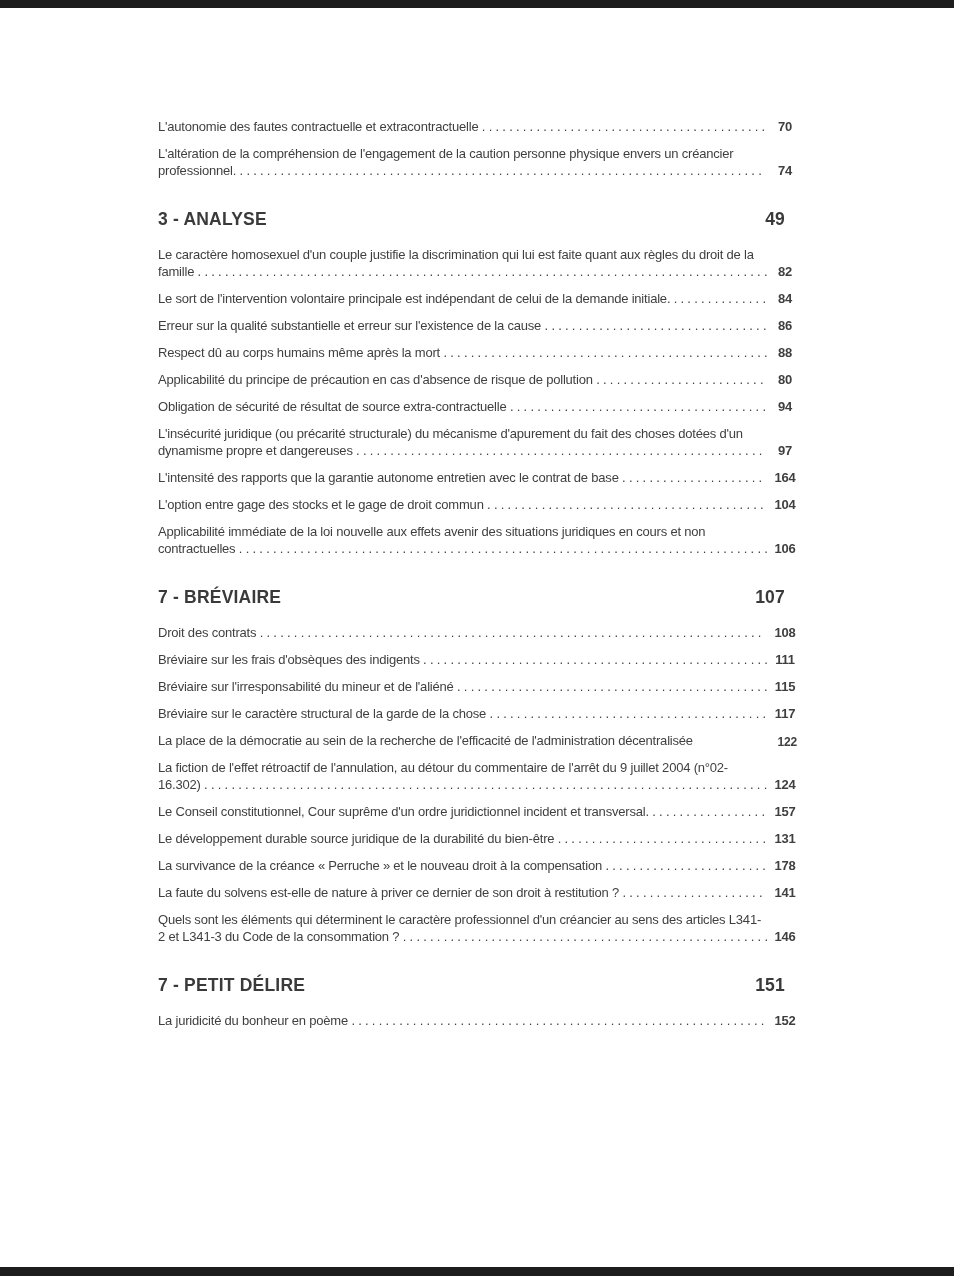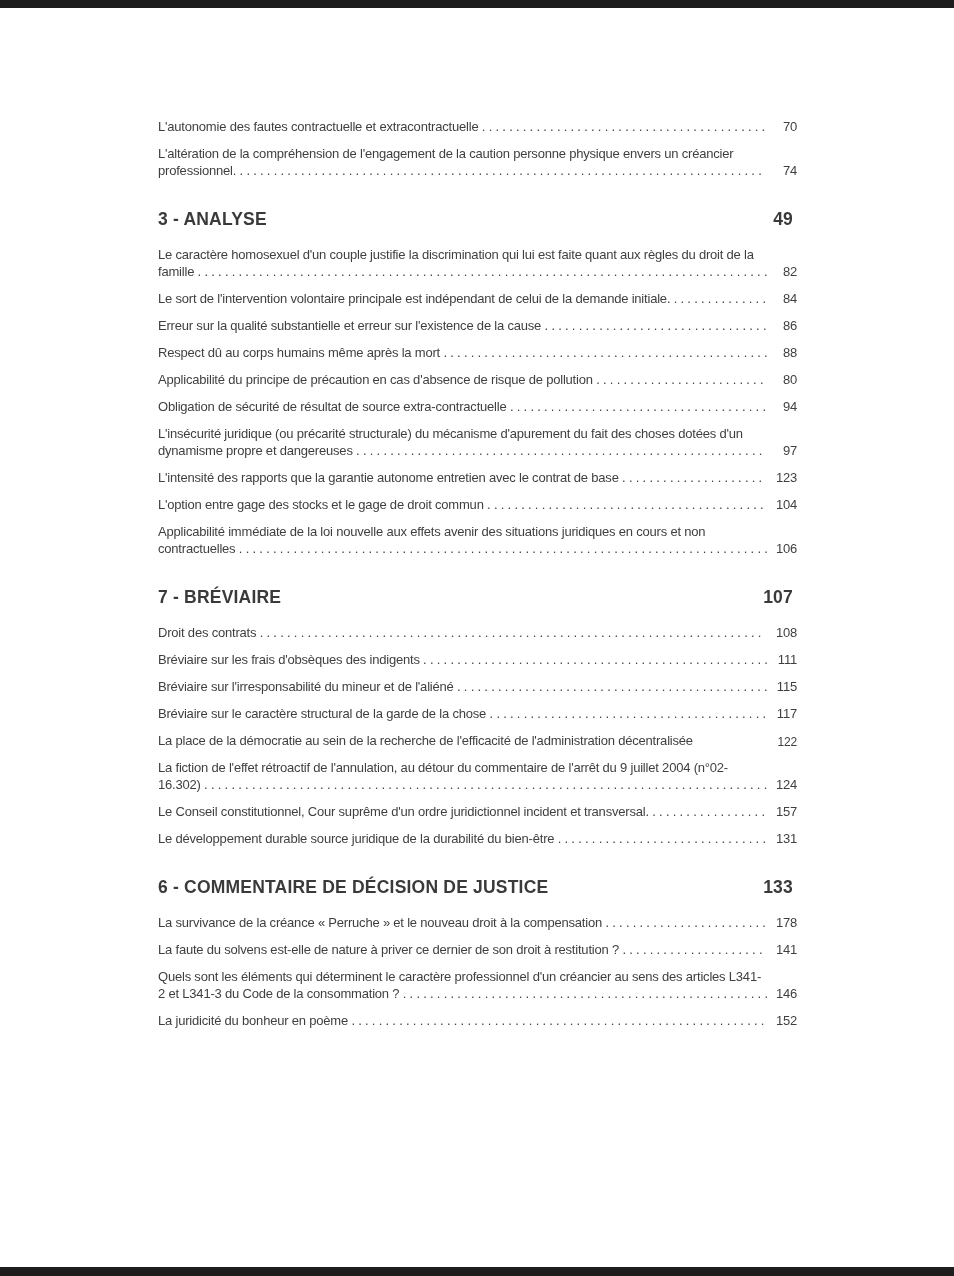--- a/index.html
+++ b/index.html
@@ -30,28 +30,28 @@
     align-items: flex-end;
     margin-bottom: 10px;
     font-size: 13px;
     line-height: 17px;
     letter-spacing: -0.2px;
   }
   .tw { flex: 1 1 auto; min-width: 0; overflow: hidden; }
   .l1 .tw { max-height: 17px; }
   .l2 .tw { max-height: 34px; }
   .dots { color: #3f3f3f; }
-  .pg { flex: 0 0 auto; padding-left: 5px; min-width: 24px; text-align: right; }
+  .pg { flex: 0 0 auto; padding-left: 5px; min-width: 24px; text-align: center; font-weight: bold; }
   .pg-small { font-size: 12px; line-height: 13px; min-width: 0; padding-left: 2px; }
 
   .shead {
     display: flex;
     justify-content: space-between;
     align-items: center;
-    margin: 18px 4px 15px 0;
+    margin: 18px 12px 15px 0;
     font-size: 17.5px;
     line-height: 24px;
     font-weight: bold;
     color: #3a3a3a;
     letter-spacing: 0.2px;
   }
 </style>
 </head>
 <body>
 
@@ -96,21 +96,21 @@
   <div class="entry l1">
     <span class="tw"><span>Obligation de sécurité de résultat de source extra-contractuelle</span><span class="dots"> . . . . . . . . . . . . . . . . . . . . . . . . . . . . . . . . . . . . . . . . . . . . . . . . . . . . . . . . . . . . . . . . . . . . . . . . . . . . . . . . . . . . . . . . . . . . . . . . . . . . . . . . . . . . . . . . . . . . . . . . . . . . . . . . . . . . . . . . . . . . . . . . . . . . . . . . . . . . . . . . . . . . . . . . . . . . . . . . . . . . . . . . . . . . . . . . . . . . . . . . </span></span>
     <span class="pg">94</span>
   </div>
   <div class="entry l2">
     <span class="tw"><span>L'insécurité juridique (ou précarité structurale) du mécanisme d'apurement du fait des choses dotées d'un dynamisme propre et dangereuses</span><span class="dots"> . . . . . . . . . . . . . . . . . . . . . . . . . . . . . . . . . . . . . . . . . . . . . . . . . . . . . . . . . . . . . . . . . . . . . . . . . . . . . . . . . . . . . . . . . . . . . . . . . . . . . . . . . . . . . . . . . . . . . . . . . . . . . . . . . . . . . . . . . . . . . . . . . . . . . . . . . . . . . . . . . . . . . . . . . . . . . . . . . . . . . . . . . . . . . . . . . . . . . . . . </span></span>
     <span class="pg">97</span>
   </div>
   <div class="entry l1">
     <span class="tw"><span>L'intensité des rapports que la garantie autonome entretien avec le contrat de base</span><span class="dots"> . . . . . . . . . . . . . . . . . . . . . . . . . . . . . . . . . . . . . . . . . . . . . . . . . . . . . . . . . . . . . . . . . . . . . . . . . . . . . . . . . . . . . . . . . . . . . . . . . . . . . . . . . . . . . . . . . . . . . . . . . . . . . . . . . . . . . . . . . . . . . . . . . . . . . . . . . . . . . . . . . . . . . . . . . . . . . . . . . . . . . . . . . . . . . . . . . . . . . . . . </span></span>
-    <span class="pg">123</span>
+    <span class="pg">164</span>
   </div>
   <div class="entry l1">
     <span class="tw"><span>L'option entre gage des stocks et le gage de droit commun</span><span class="dots"> . . . . . . . . . . . . . . . . . . . . . . . . . . . . . . . . . . . . . . . . . . . . . . . . . . . . . . . . . . . . . . . . . . . . . . . . . . . . . . . . . . . . . . . . . . . . . . . . . . . . . . . . . . . . . . . . . . . . . . . . . . . . . . . . . . . . . . . . . . . . . . . . . . . . . . . . . . . . . . . . . . . . . . . . . . . . . . . . . . . . . . . . . . . . . . . . . . . . . . . . </span></span>
     <span class="pg">104</span>
   </div>
   <div class="entry l2">
     <span class="tw"><span>Applicabilité immédiate de la loi nouvelle aux effets avenir des situations juridiques en cours et non contractuelles</span><span class="dots"> . . . . . . . . . . . . . . . . . . . . . . . . . . . . . . . . . . . . . . . . . . . . . . . . . . . . . . . . . . . . . . . . . . . . . . . . . . . . . . . . . . . . . . . . . . . . . . . . . . . . . . . . . . . . . . . . . . . . . . . . . . . . . . . . . . . . . . . . . . . . . . . . . . . . . . . . . . . . . . . . . . . . . . . . . . . . . . . . . . . . . . . . . . . . . . . . . . . . . . . . </span></span>
     <span class="pg">106</span>
   </div>
 
@@ -145,35 +145,35 @@
   </div>
   <div class="entry l1">
     <span class="tw"><span>Le Conseil constitutionnel, Cour suprême d'un ordre juridictionnel incident et transversal.</span><span class="dots"> . . . . . . . . . . . . . . . . . . . . . . . . . . . . . . . . . . . . . . . . . . . . . . . . . . . . . . . . . . . . . . . . . . . . . . . . . . . . . . . . . . . . . . . . . . . . . . . . . . . . . . . . . . . . . . . . . . . . . . . . . . . . . . . . . . . . . . . . . . . . . . . . . . . . . . . . . . . . . . . . . . . . . . . . . . . . . . . . . . . . . . . . . . . . . . . . . . . . . . . . </span></span>
     <span class="pg">157</span>
   </div>
   <div class="entry l1">
     <span class="tw"><span>Le développement durable source juridique de la durabilité du bien-être</span><span class="dots"> . . . . . . . . . . . . . . . . . . . . . . . . . . . . . . . . . . . . . . . . . . . . . . . . . . . . . . . . . . . . . . . . . . . . . . . . . . . . . . . . . . . . . . . . . . . . . . . . . . . . . . . . . . . . . . . . . . . . . . . . . . . . . . . . . . . . . . . . . . . . . . . . . . . . . . . . . . . . . . . . . . . . . . . . . . . . . . . . . . . . . . . . . . . . . . . . . . . . . . . . </span></span>
     <span class="pg">131</span>
   </div>
 
-  <div class="shead">
-    <span>6 - COMMENTAIRE DE DÉCISION DE JUSTICE</span>
-    <span>133</span>
-  </div>
   <div class="entry l1">
     <span class="tw"><span>La survivance de la créance « Perruche » et le nouveau droit à la compensation</span><span class="dots"> . . . . . . . . . . . . . . . . . . . . . . . . . . . . . . . . . . . . . . . . . . . . . . . . . . . . . . . . . . . . . . . . . . . . . . . . . . . . . . . . . . . . . . . . . . . . . . . . . . . . . . . . . . . . . . . . . . . . . . . . . . . . . . . . . . . . . . . . . . . . . . . . . . . . . . . . . . . . . . . . . . . . . . . . . . . . . . . . . . . . . . . . . . . . . . . . . . . . . . . . </span></span>
     <span class="pg">178</span>
   </div>
   <div class="entry l1">
     <span class="tw"><span>La faute du solvens est-elle de nature à priver ce dernier de son droit à restitution ?</span><span class="dots"> . . . . . . . . . . . . . . . . . . . . . . . . . . . . . . . . . . . . . . . . . . . . . . . . . . . . . . . . . . . . . . . . . . . . . . . . . . . . . . . . . . . . . . . . . . . . . . . . . . . . . . . . . . . . . . . . . . . . . . . . . . . . . . . . . . . . . . . . . . . . . . . . . . . . . . . . . . . . . . . . . . . . . . . . . . . . . . . . . . . . . . . . . . . . . . . . . . . . . . . . </span></span>
     <span class="pg">141</span>
   </div>
   <div class="entry l2">
     <span class="tw"><span>Quels sont les éléments qui déterminent le caractère professionnel d'un créancier au sens des articles L341-2 et L341-3 du Code de la consommation ?</span><span class="dots"> . . . . . . . . . . . . . . . . . . . . . . . . . . . . . . . . . . . . . . . . . . . . . . . . . . . . . . . . . . . . . . . . . . . . . . . . . . . . . . . . . . . . . . . . . . . . . . . . . . . . . . . . . . . . . . . . . . . . . . . . . . . . . . . . . . . . . . . . . . . . . . . . . . . . . . . . . . . . . . . . . . . . . . . . . . . . . . . . . . . . . . . . . . . . . . . . . . . . . . . . </span></span>
     <span class="pg">146</span>
   </div>
 
+  <div class="shead">
+    <span>7 - PETIT DÉLIRE</span>
+    <span>151</span>
+  </div>
   <div class="entry l1">
     <span class="tw"><span>La juridicité du bonheur en poème</span><span class="dots"> . . . . . . . . . . . . . . . . . . . . . . . . . . . . . . . . . . . . . . . . . . . . . . . . . . . . . . . . . . . . . . . . . . . . . . . . . . . . . . . . . . . . . . . . . . . . . . . . . . . . . . . . . . . . . . . . . . . . . . . . . . . . . . . . . . . . . . . . . . . . . . . . . . . . . . . . . . . . . . . . . . . . . . . . . . . . . . . . . . . . . . . . . . . . . . . . . . . . . . . . </span></span>
     <span class="pg">152</span>
   </div>
 
 </div>
 
 </body></html>

